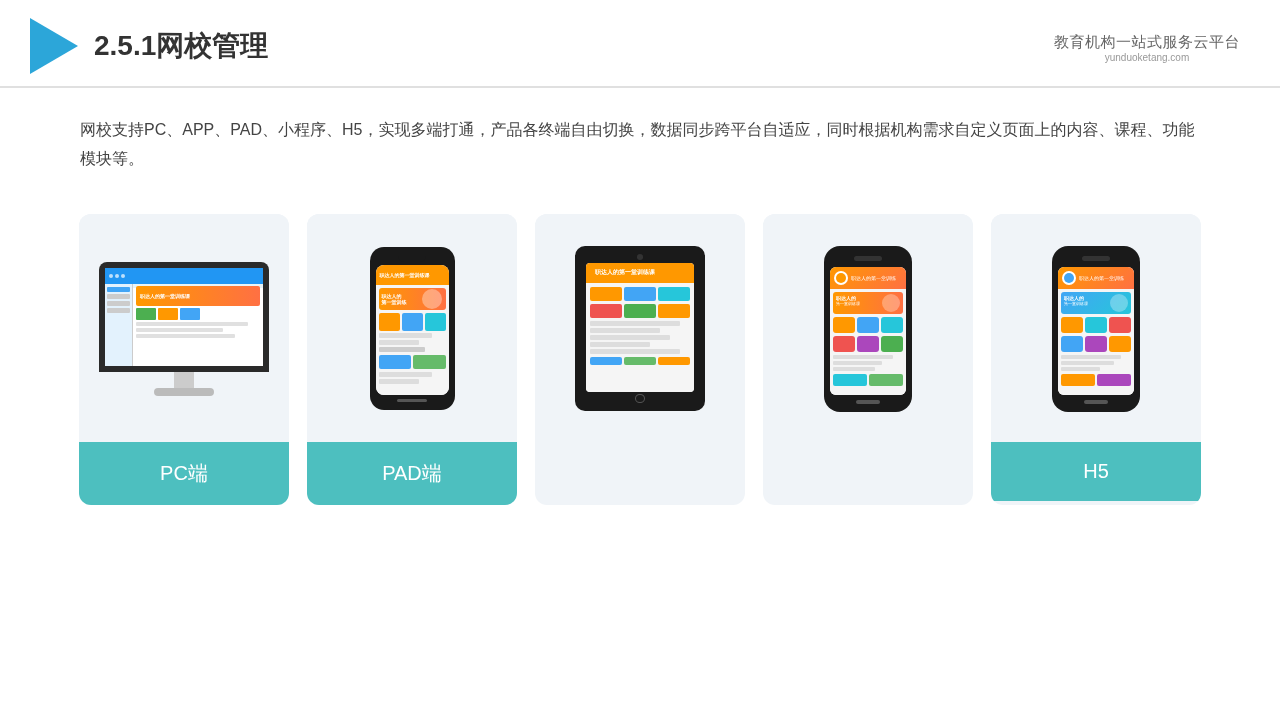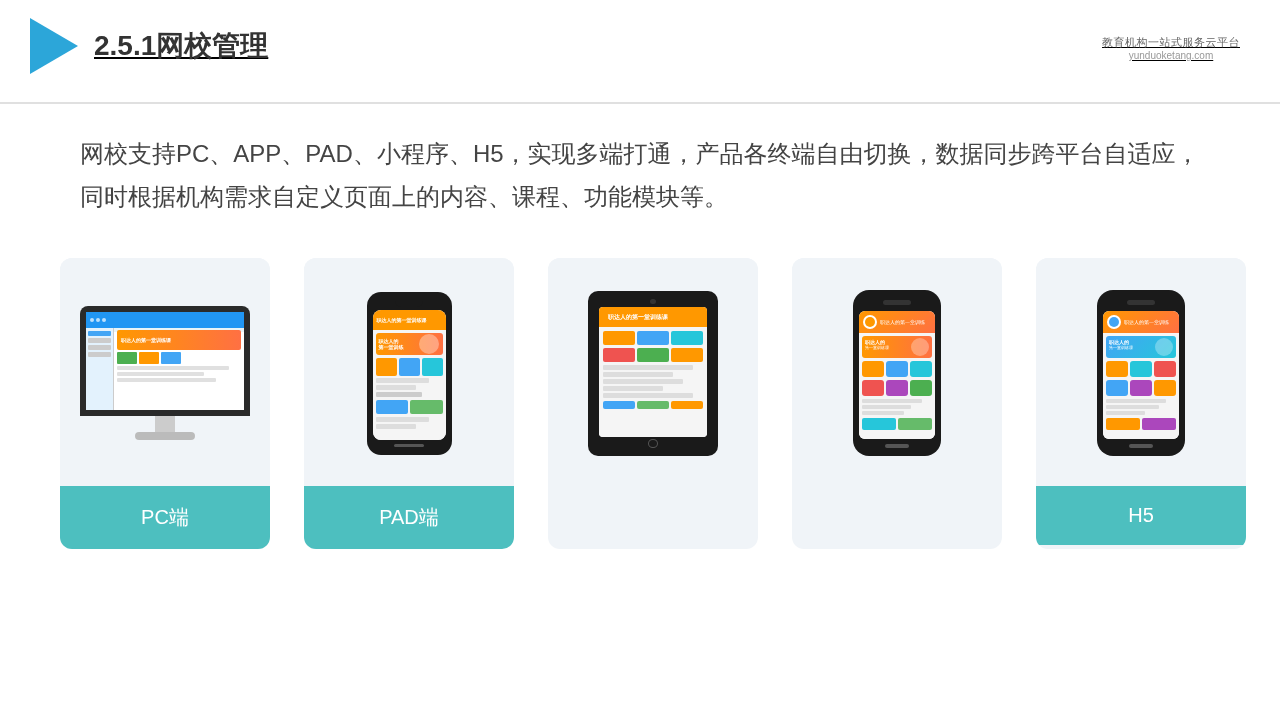--- a/index.html
+++ b/index.html
@@ -9,23 +9,22 @@
       background: #fff;
       font-family: "Microsoft YaHei", "PingFang SC", "Helvetica Neue", sans-serif;
       overflow: hidden;
     }
 
     
     .header {
       display: flex;
       align-items: center;
       justify-content: space-between;
-      padding: 18px 40px 28px 30px;
+      padding: 18px 40px 12px 30px;
       border-bottom: 2px solid #e0e0e0;
-      text-decoration: underline;
     }
     .header-left {
       display: flex;
       align-items: center;
       gap: 16px;
     }
     .logo-triangle {
       width: 0;
       height: 0;
       border-top: 28px solid transparent;
@@ -51,43 +50,44 @@
       width: 48px;
       height: 32px;
     }
     .brand-name {
       font-size: 18px;
       color: #2ca6d9;
       font-weight: bold;
       letter-spacing: 1px;
     }
     .brand-tagline {
-      font-size: 11px;
+      font-size: 15px;
       color: #666;
       margin-top: 4px;
       letter-spacing: 0.5px;
     }
     .brand-url {
       font-size: 10px;
       color: #999;
     }
 
     
     .description {
       padding: 28px 80px 10px 80px;
-      font-size: 24px;
+      font-size: 16px;
       color: #444;
       line-height: 1.8;
     }
 
     
     .cards-container {
       display: flex;
-      gap: 34px;
+      gap: 18px;
       padding: 30px 60px 30px 60px;
+      justify-content: center;
     }
 
     .card {
       background: #f0f4f8;
       border-radius: 12px;
       width: 210px;
       display: flex;
       flex-direction: column;
       align-items: center;
       overflow: hidden;

